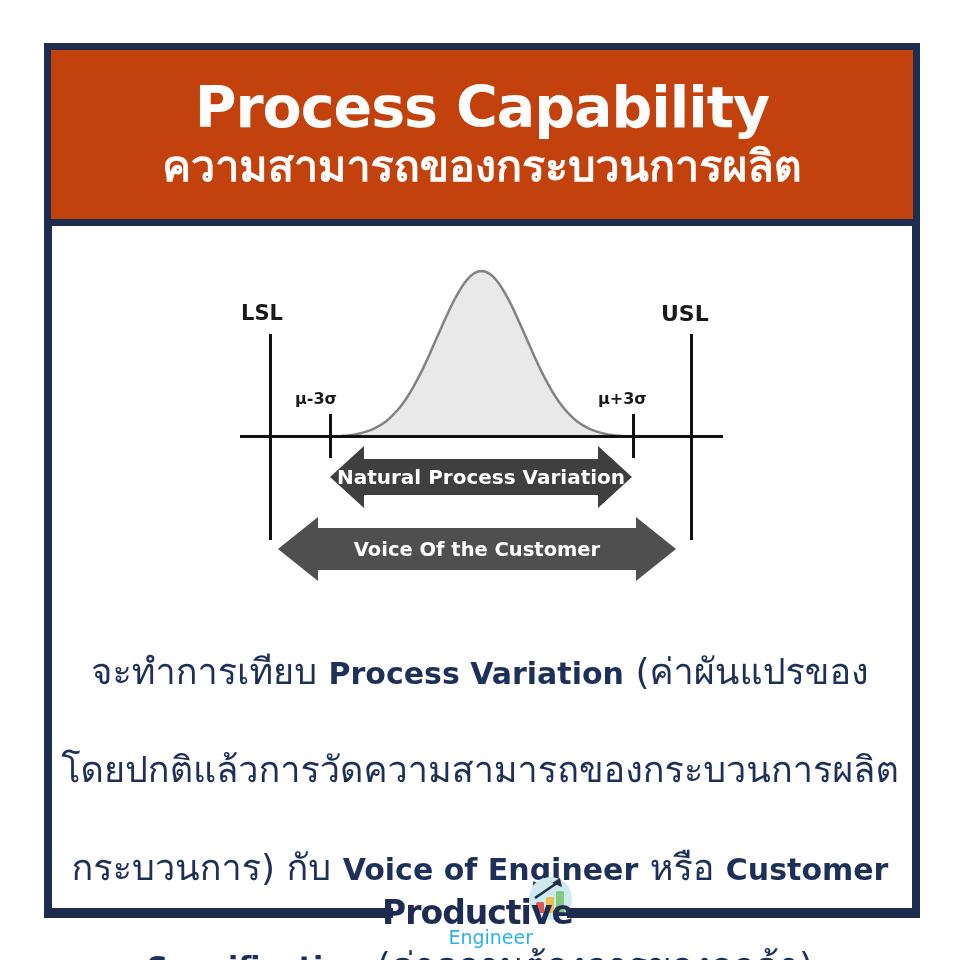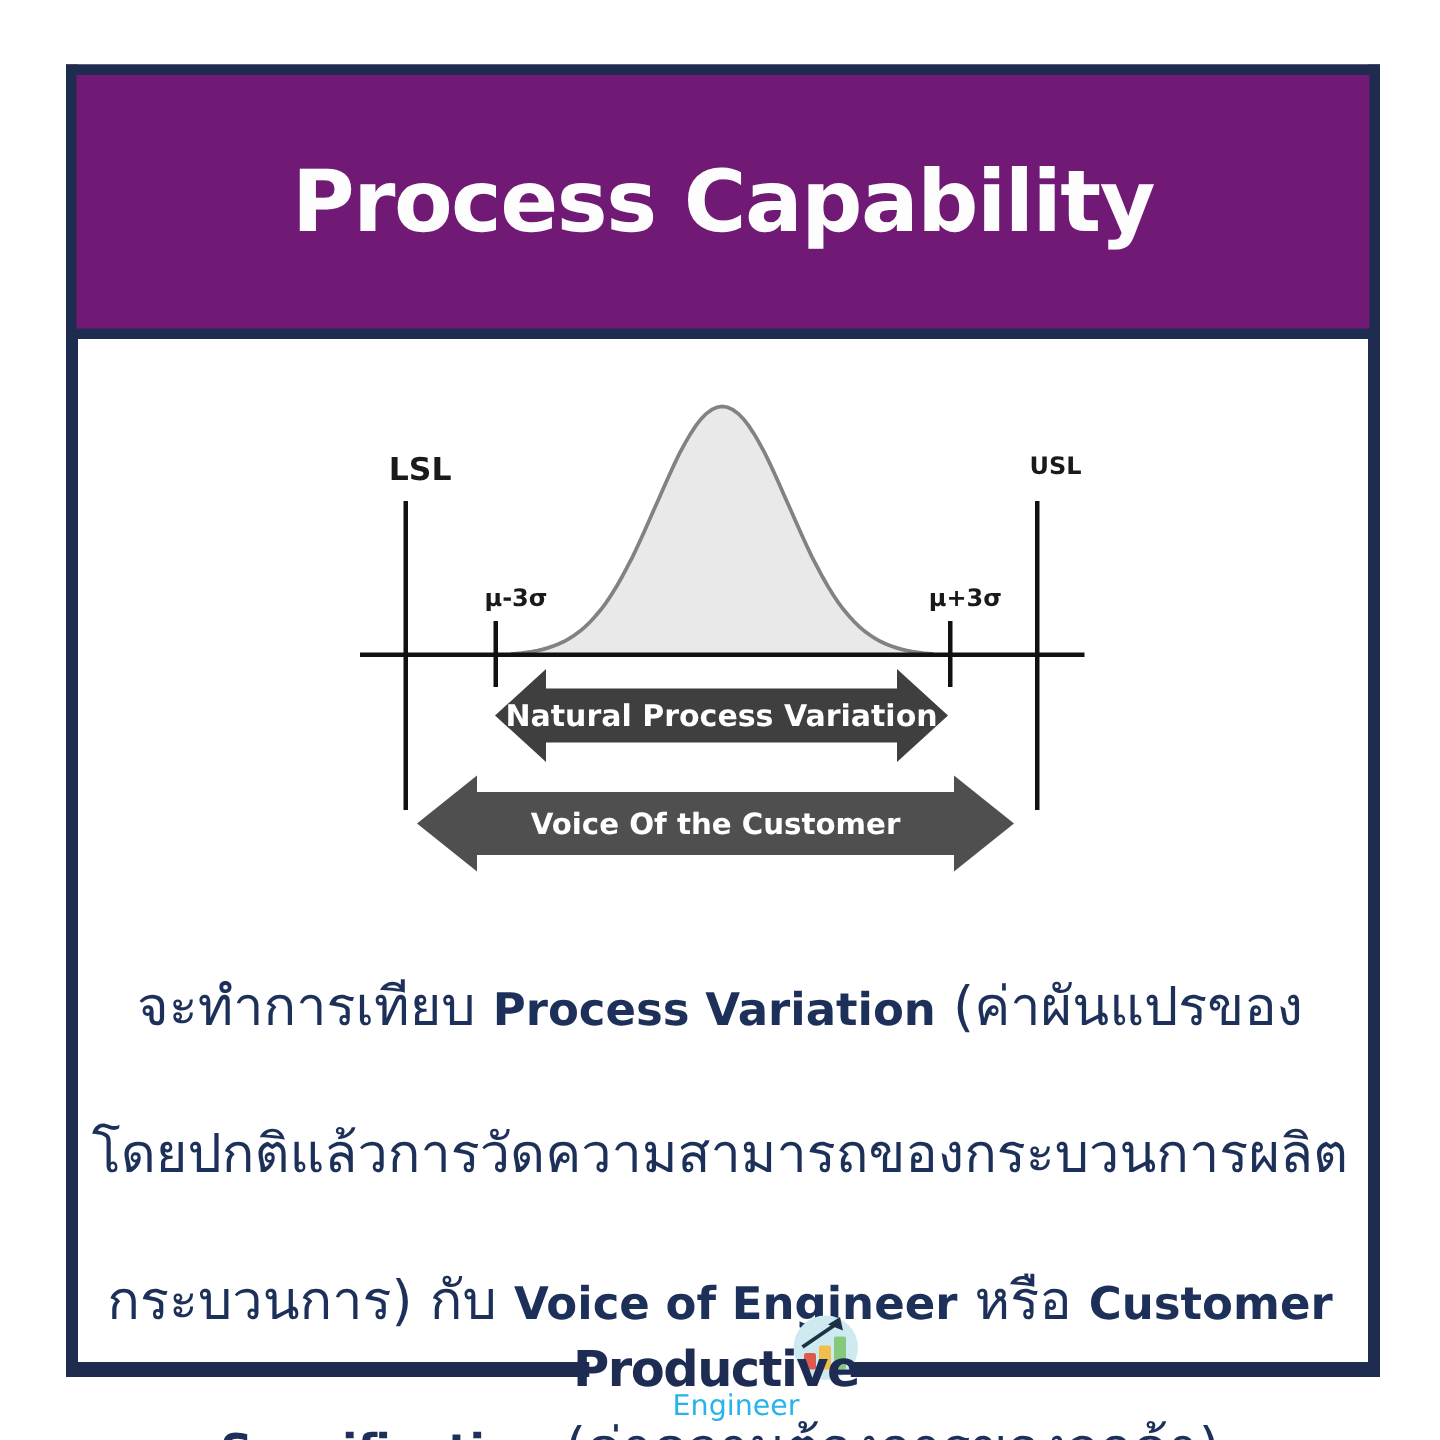--- a/index.html
+++ b/index.html
@@ -13,36 +13,36 @@
   
   .frame-side{background:#1e2c4f;z-index:3;}
   .frame-left{left:44px;top:43px;width:8px;height:875px;}
   .frame-right{left:912px;top:43px;width:8px;height:875px;}
   .frame-bottom-l{left:44px;top:908px;width:349px;height:10px;}
   .frame-bottom-r{left:567px;top:908px;width:353px;height:10px;}
 
   
   .header{
     left:44px;top:43px;width:876px;height:183px;box-sizing:border-box;
-    background:#701a75;border:7px solid #1e2c4f;
+    background:#c2410c;border:7px solid #1e2c4f;
     display:flex;flex-direction:column;align-items:center;justify-content:center;
     z-index:4;
   }
   .header-title{
     color:#fdfdfd;font-size:57px;font-weight:bold;letter-spacing:-1px;
     line-height:62px;
   }
   .header-subtitle{
     color:#fdfdfd;font-size:43px;font-weight:bold;line-height:56px;
   }
 
   
-  .diag-label{color:#1a1a1a;font-weight:bold;text-align:right;z-index:6;}
+  .diag-label{color:#1a1a1a;font-weight:bold;text-align:left;z-index:6;}
   .lsl{left:241px;top:301px;width:60px;font-size:21px;}
-  .usl{left:661px;top:301px;width:60px;font-size:16px;}
+  .usl{left:661px;top:301px;width:60px;font-size:22px;}
   .mu-minus{left:295px;top:389px;width:70px;font-size:16px;}
   .mu-plus{left:598px;top:389px;width:70px;font-size:16px;}
 
   .vline{width:3px;background:#111;z-index:5;}
   .lsl-line{left:269px;top:334px;height:206px;}
   .usl-line{left:690px;top:334px;height:206px;}
   .tick{width:3px;background:#111;z-index:6;}
   .tick-minus{left:329px;top:414px;height:44px;}
   .tick-plus{left:632px;top:414px;height:44px;}
   .axis{left:240px;top:435px;width:483px;height:3px;background:#111;z-index:4;}
@@ -91,20 +91,21 @@
 </head>
 <body>
 
 <div class="abs frame-side frame-left"></div>
 <div class="abs frame-side frame-right"></div>
 <div class="abs frame-side frame-bottom-l"></div>
 <div class="abs frame-side frame-bottom-r"></div>
 
 <div class="abs header">
   <div class="header-title">Process Capability</div>
+  <div class="header-subtitle">ความสามารถของกระบวนการผลิต</div>
 </div>
 
 <svg class="abs curve-svg" width="324" height="176">
   <path id="curve-fill" d="M20.7,171.0 L 24.2,170.7 L 27.7,170.4 L 31.3,169.9 L 34.8,169.4 L 38.3,168.7 L 41.8,167.9 L 45.3,166.9 L 48.9,165.7 L 52.4,164.3 L 55.9,162.7 L 59.4,160.7 L 62.9,158.5 L 66.5,155.9 L 70.0,152.9 L 73.5,149.5 L 77.0,145.7 L 80.5,141.5 L 84.1,136.7 L 87.6,131.5 L 91.1,125.8 L 94.6,119.7 L 98.1,113.1 L 101.7,106.2 L 105.2,98.8 L 108.7,91.2 L 112.2,83.3 L 115.7,75.3 L 119.3,67.3 L 122.8,59.3 L 126.3,51.5 L 129.8,43.9 L 133.3,36.7 L 136.9,30.1 L 140.4,24.1 L 143.9,18.8 L 147.4,14.3 L 150.9,10.7 L 154.5,8.1 L 158.0,6.5 L 161.5,6.0 L 165.0,6.5 L 168.5,8.1 L 172.1,10.7 L 175.6,14.3 L 179.1,18.8 L 182.6,24.1 L 186.1,30.1 L 189.7,36.7 L 193.2,43.9 L 196.7,51.5 L 200.2,59.3 L 203.7,67.3 L 207.3,75.3 L 210.8,83.3 L 214.3,91.2 L 217.8,98.8 L 221.3,106.2 L 224.9,113.1 L 228.4,119.7 L 231.9,125.8 L 235.4,131.5 L 238.9,136.7 L 242.5,141.5 L 246.0,145.7 L 249.5,149.5 L 253.0,152.9 L 256.5,155.9 L 260.1,158.5 L 263.6,160.7 L 267.1,162.7 L 270.6,164.3 L 274.1,165.7 L 277.7,166.9 L 281.2,167.9 L 284.7,168.7 L 288.2,169.4 L 291.7,169.9 L 295.3,170.4 L 298.8,170.7 L 302.3,171.0 Z" fill="#e9e9e9" stroke="none"></path>
   <path id="curve-stroke" d="M20.7,171.0 L 24.2,170.7 L 27.7,170.4 L 31.3,169.9 L 34.8,169.4 L 38.3,168.7 L 41.8,167.9 L 45.3,166.9 L 48.9,165.7 L 52.4,164.3 L 55.9,162.7 L 59.4,160.7 L 62.9,158.5 L 66.5,155.9 L 70.0,152.9 L 73.5,149.5 L 77.0,145.7 L 80.5,141.5 L 84.1,136.7 L 87.6,131.5 L 91.1,125.8 L 94.6,119.7 L 98.1,113.1 L 101.7,106.2 L 105.2,98.8 L 108.7,91.2 L 112.2,83.3 L 115.7,75.3 L 119.3,67.3 L 122.8,59.3 L 126.3,51.5 L 129.8,43.9 L 133.3,36.7 L 136.9,30.1 L 140.4,24.1 L 143.9,18.8 L 147.4,14.3 L 150.9,10.7 L 154.5,8.1 L 158.0,6.5 L 161.5,6.0 L 165.0,6.5 L 168.5,8.1 L 172.1,10.7 L 175.6,14.3 L 179.1,18.8 L 182.6,24.1 L 186.1,30.1 L 189.7,36.7 L 193.2,43.9 L 196.7,51.5 L 200.2,59.3 L 203.7,67.3 L 207.3,75.3 L 210.8,83.3 L 214.3,91.2 L 217.8,98.8 L 221.3,106.2 L 224.9,113.1 L 228.4,119.7 L 231.9,125.8 L 235.4,131.5 L 238.9,136.7 L 242.5,141.5 L 246.0,145.7 L 249.5,149.5 L 253.0,152.9 L 256.5,155.9 L 260.1,158.5 L 263.6,160.7 L 267.1,162.7 L 270.6,164.3 L 274.1,165.7 L 277.7,166.9 L 281.2,167.9 L 284.7,168.7 L 288.2,169.4 L 291.7,169.9 L 295.3,170.4 L 298.8,170.7 L 302.3,171.0" fill="none" stroke="#828282" stroke-width="2.5"></path>
 </svg>
 
 <div class="abs axis"></div>
 <div class="abs vline lsl-line"></div>
 <div class="abs vline usl-line"></div>

